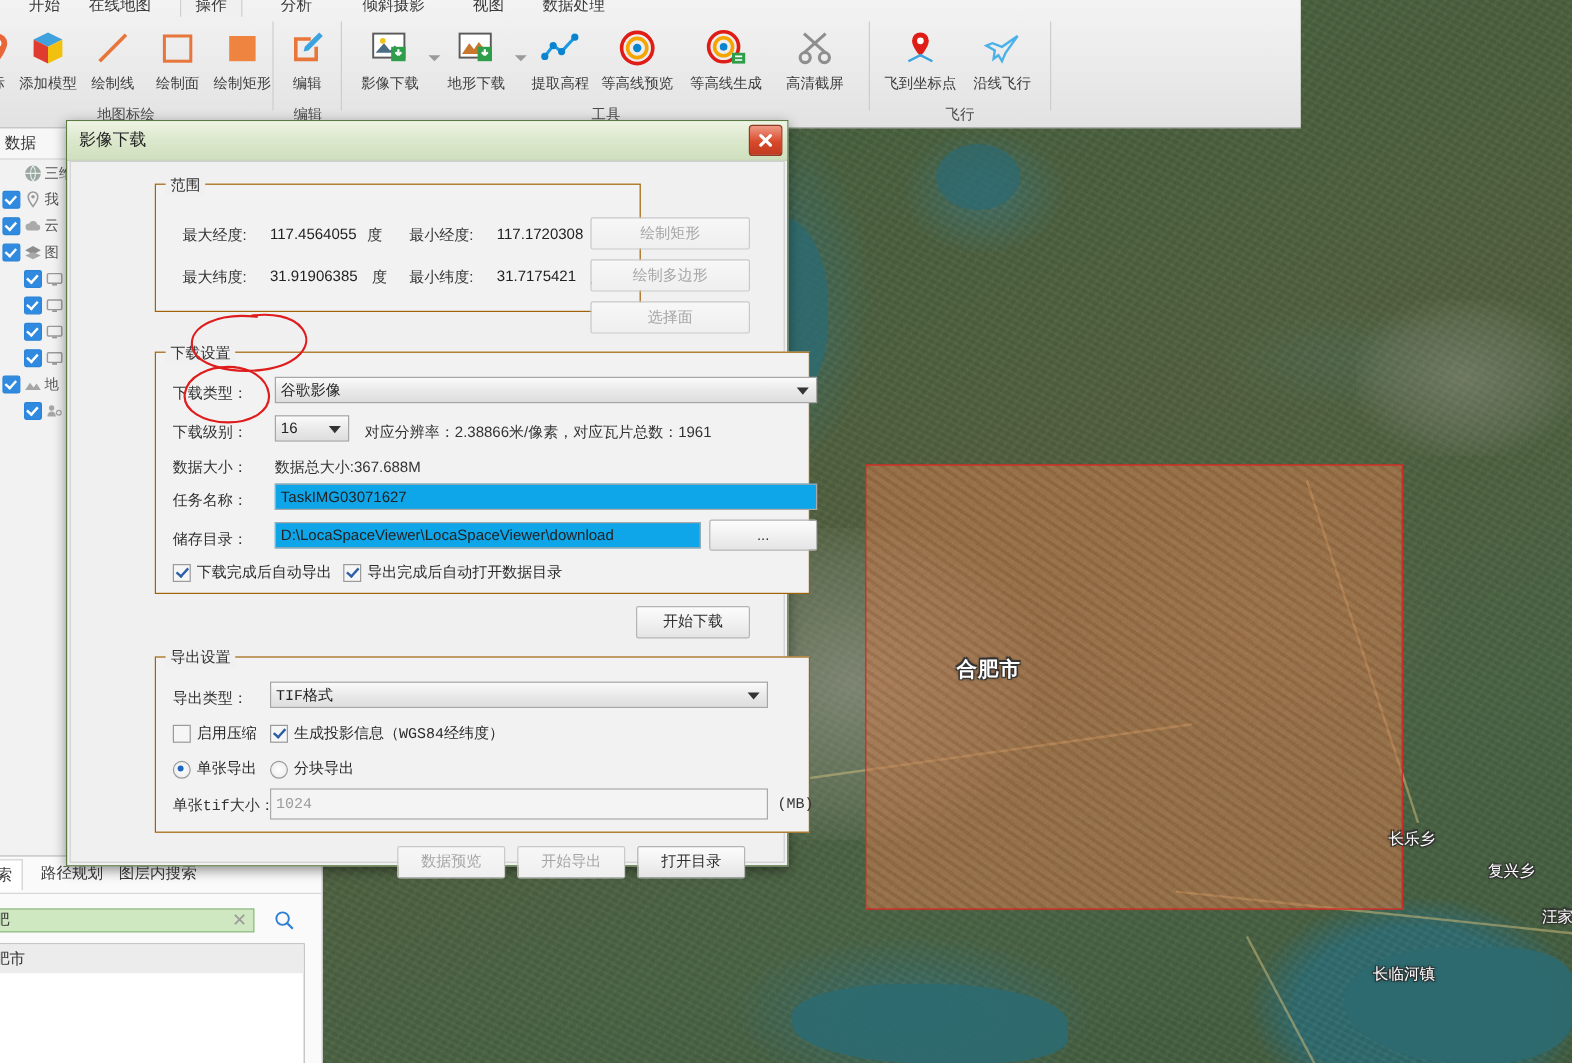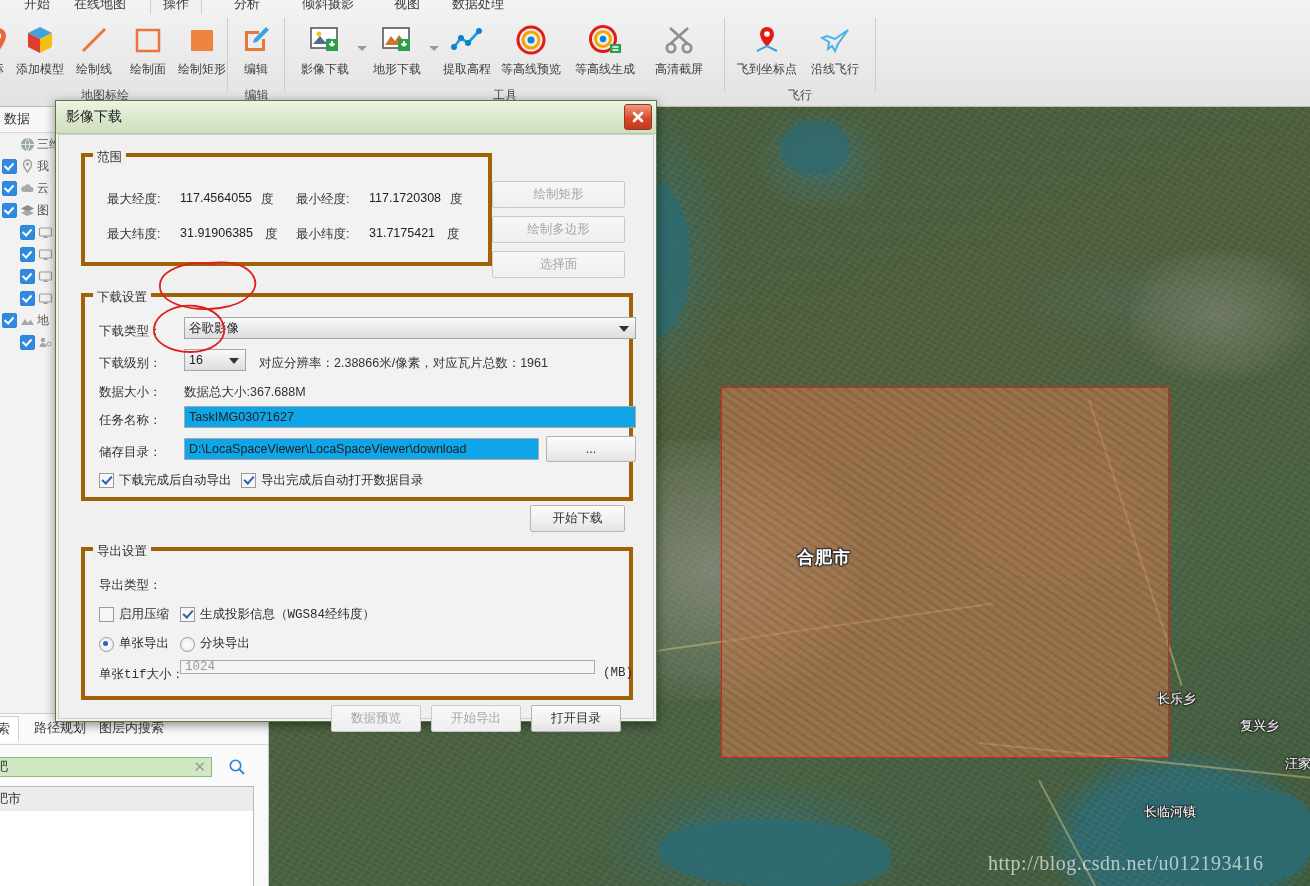--- a/index.html
+++ b/index.html
@@ -42,21 +42,21 @@
       repeating-linear-gradient(-40deg, rgba(120,90,60,.25) 0 2px, rgba(0,0,0,0) 2px 9px);}
 
   .maplabel{position:absolute;color:#fff;font-size:13px;white-space:nowrap;
     text-shadow:-1px -1px 0 #333,1px -1px 0 #333,-1px 1px 0 #333,1px 1px 0 #333,0 0 3px #000;}
   .maplabel.big{font-size:17px;font-weight:bold;letter-spacing:1px;}
   #watermark{position:absolute;left:988px;top:852px;font-size:20px;
     font-family:"Liberation Serif","DejaVu Serif",serif;color:rgba(235,235,235,.72);
     letter-spacing:.5px;white-space:nowrap;}
 
   
-  #ribbon{position:absolute;left:0;top:0;width:1310px;height:106px;
+  #ribbon{position:absolute;left:0;top:0;width:1084px;height:106px;
     background:linear-gradient(#f3f3f3,#eaeaea 55%,#e2e2e2);
     border-bottom:1px solid #bdbdbd;z-index:20;}
   #ribbon-tabs{position:absolute;left:0;top:-6px;height:20px;width:100%;}
   .rtab{position:absolute;top:0;height:20px;line-height:20px;padding:0 12px;
     font-size:13px;color:#3a3a3a;white-space:nowrap;}
   .rtab.active{background:#f0f0f0;border-left:1px solid #cfcfcf;border-right:1px solid #cfcfcf;}
   #ribbon-body{position:absolute;left:0;top:14px;height:92px;width:100%;}
   .rgroup{position:absolute;top:0;height:92px;}
   .rgroup .sep{position:absolute;right:0;top:4px;width:1px;height:74px;background:#cdcdcd;}
   .rgroup .gname{position:absolute;bottom:2px;width:100%;text-align:center;font-size:12px;color:#4a4a4a;}
@@ -103,21 +103,21 @@
     border-bottom:1px solid #b7c9a4;}
   #dlg-title .t{position:absolute;left:10px;top:7px;font-size:14px;color:#232323;}
   #dlg-close{position:absolute;right:4px;top:3px;width:26px;height:24px;
     background:linear-gradient(#ef9b86,#d8492b 55%,#c03a20);
     border:1px solid #8e3a24;border-radius:3px;cursor:pointer;
     display:flex;align-items:center;justify-content:center;}
   #dlg-close svg{display:block;}
   #dlg-body{position:absolute;left:2px;top:33px;right:2px;bottom:2px;background:#f0f0f0;
     border:1px solid #cfcfcf;}
 
-  .gbox{position:absolute;border:4px solid #a16207;background:#f2f2f2;}
+  .gbox{position:absolute;border:1px solid #a16207;background:#f2f2f2;margin-left:48px;}
   .gbox > .glabel{position:absolute;left:8px;top:-8px;background:#f0f0f0;padding:0 4px;
     font-size:12.5px;color:#333;}
   .fl{position:absolute;font-size:12.5px;color:#333;white-space:nowrap;}
   .fv{position:absolute;font-size:12.5px;color:#222;white-space:nowrap;}
 
   .btn{position:absolute;background:linear-gradient(#fcfcfc,#f1f1f1 52%,#e4e4e4);
     border:1px solid #b4b4b4;border-radius:2px;font-size:12.5px;color:#2e2e2e;
     display:flex;align-items:center;justify-content:center;cursor:pointer;box-sizing:border-box;}
   .btn.dis{color:#a6a6a6;background:linear-gradient(#f7f7f7,#efefef);border-color:#c9c9c9;}
 
@@ -168,21 +168,20 @@
   <div id="selrect">
     <div class="inner"></div>
   </div>
 
   <div class="maplabel big" style="left:797px;top:546px;">合肥市</div>
   <div class="maplabel" style="left:1157px;top:690px;">长乐乡</div>
   <div class="maplabel" style="left:1240px;top:717px;">复兴乡</div>
   <div class="maplabel" style="left:1285px;top:755px;">汪家</div>
   <div class="maplabel" style="left:1144px;top:803px;">长临河镇</div>
 
-  <div id="watermark">http://blog.csdn.net/u012193416</div>
 </div>
 
 <div id="ribbon">
   <div id="ribbon-tabs">
     <div class="rtab" style="left:12px;">开始</div>
     <div class="rtab" style="left:62px;">在线地图</div>
     <div class="rtab active" style="left:150px;">操作</div>
     <div class="rtab" style="left:222px;">分析</div>
     <div class="rtab" style="left:290px;">倾斜摄影</div>
     <div class="rtab" style="left:382px;">视图</div>
@@ -561,41 +560,45 @@
         <span>导出完成后自动打开数据目录</span>
       </div>
     </div>
 
     <div class="btn" style="left:471px;top:370px;width:95px;height:27px;">开始下载</div>
 
     <div class="gbox" style="left:22px;top:412px;width:544px;height:145px;font-family:Liberation Mono, monospace;">
       <span class="glabel">导出设置</span>
 
       <span class="fl" style="left:14px;top:26px;">导出类型：</span>
+      <div class="sel" style="left:95px;top:20px;width:415px;height:22px;">
+        <span>TIF格式</span>
+        <span class="car"></span>
+      </div>
 
       <div class="chk" style="left:14px;top:55px;">
         <span class="bx"></span>
         <span>启用压缩</span>
       </div>
       <div class="chk on" style="left:95px;top:55px;">
         <span class="bx"></span>
         <span>生成投影信息（WGS84经纬度）</span>
       </div>
 
       <div class="rad on" style="left:14px;top:84px;">
         <span class="bx"></span>
         <span>单张导出</span>
       </div>
       <div class="rad" style="left:95px;top:84px;">
         <span class="bx"></span>
         <span>分块导出</span>
       </div>
 
       <span class="fl" style="left:14px;top:115px;">单张tif大小：</span>
-      <div class="ti ph" style="left:95px;top:109px;width:415px;height:14px;">
+      <div class="ti ph" style="left:95px;top:109px;width:415px;height:26px;">
         <span>1024</span>
       </div>
       <span class="fl" style="left:518px;top:115px;">(MB)</span>
     </div>
 
     <div class="btn dis" style="left:272px;top:570px;width:90px;height:27px;">数据预览</div>
     <div class="btn dis" style="left:372px;top:570px;width:90px;height:27px;">开始导出</div>
     <div class="btn" style="left:472px;top:570px;width:90px;height:27px;">打开目录</div>
   </div>
 </div>

